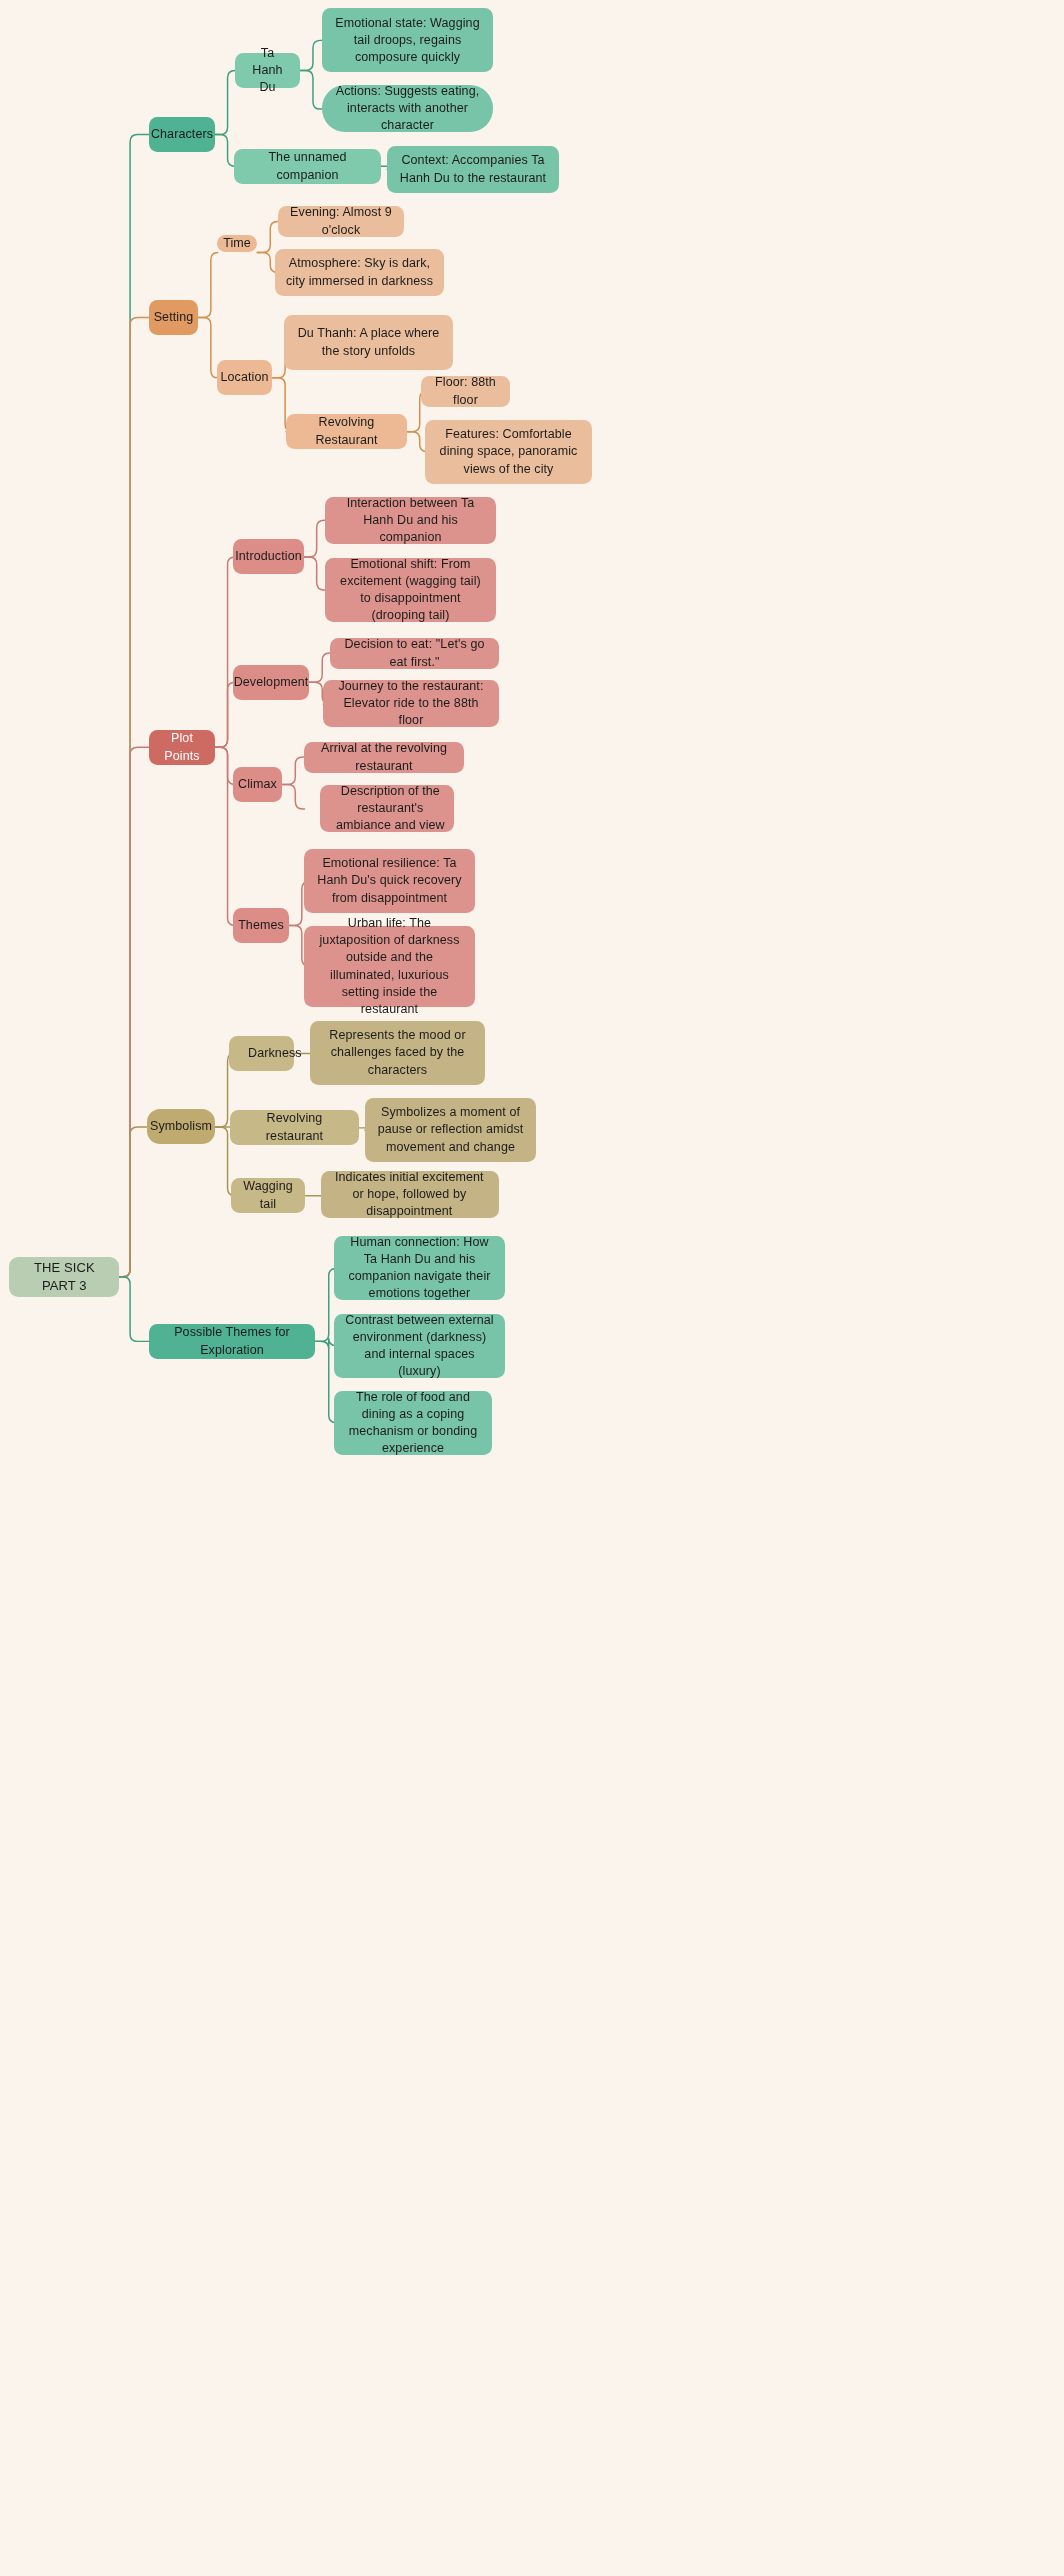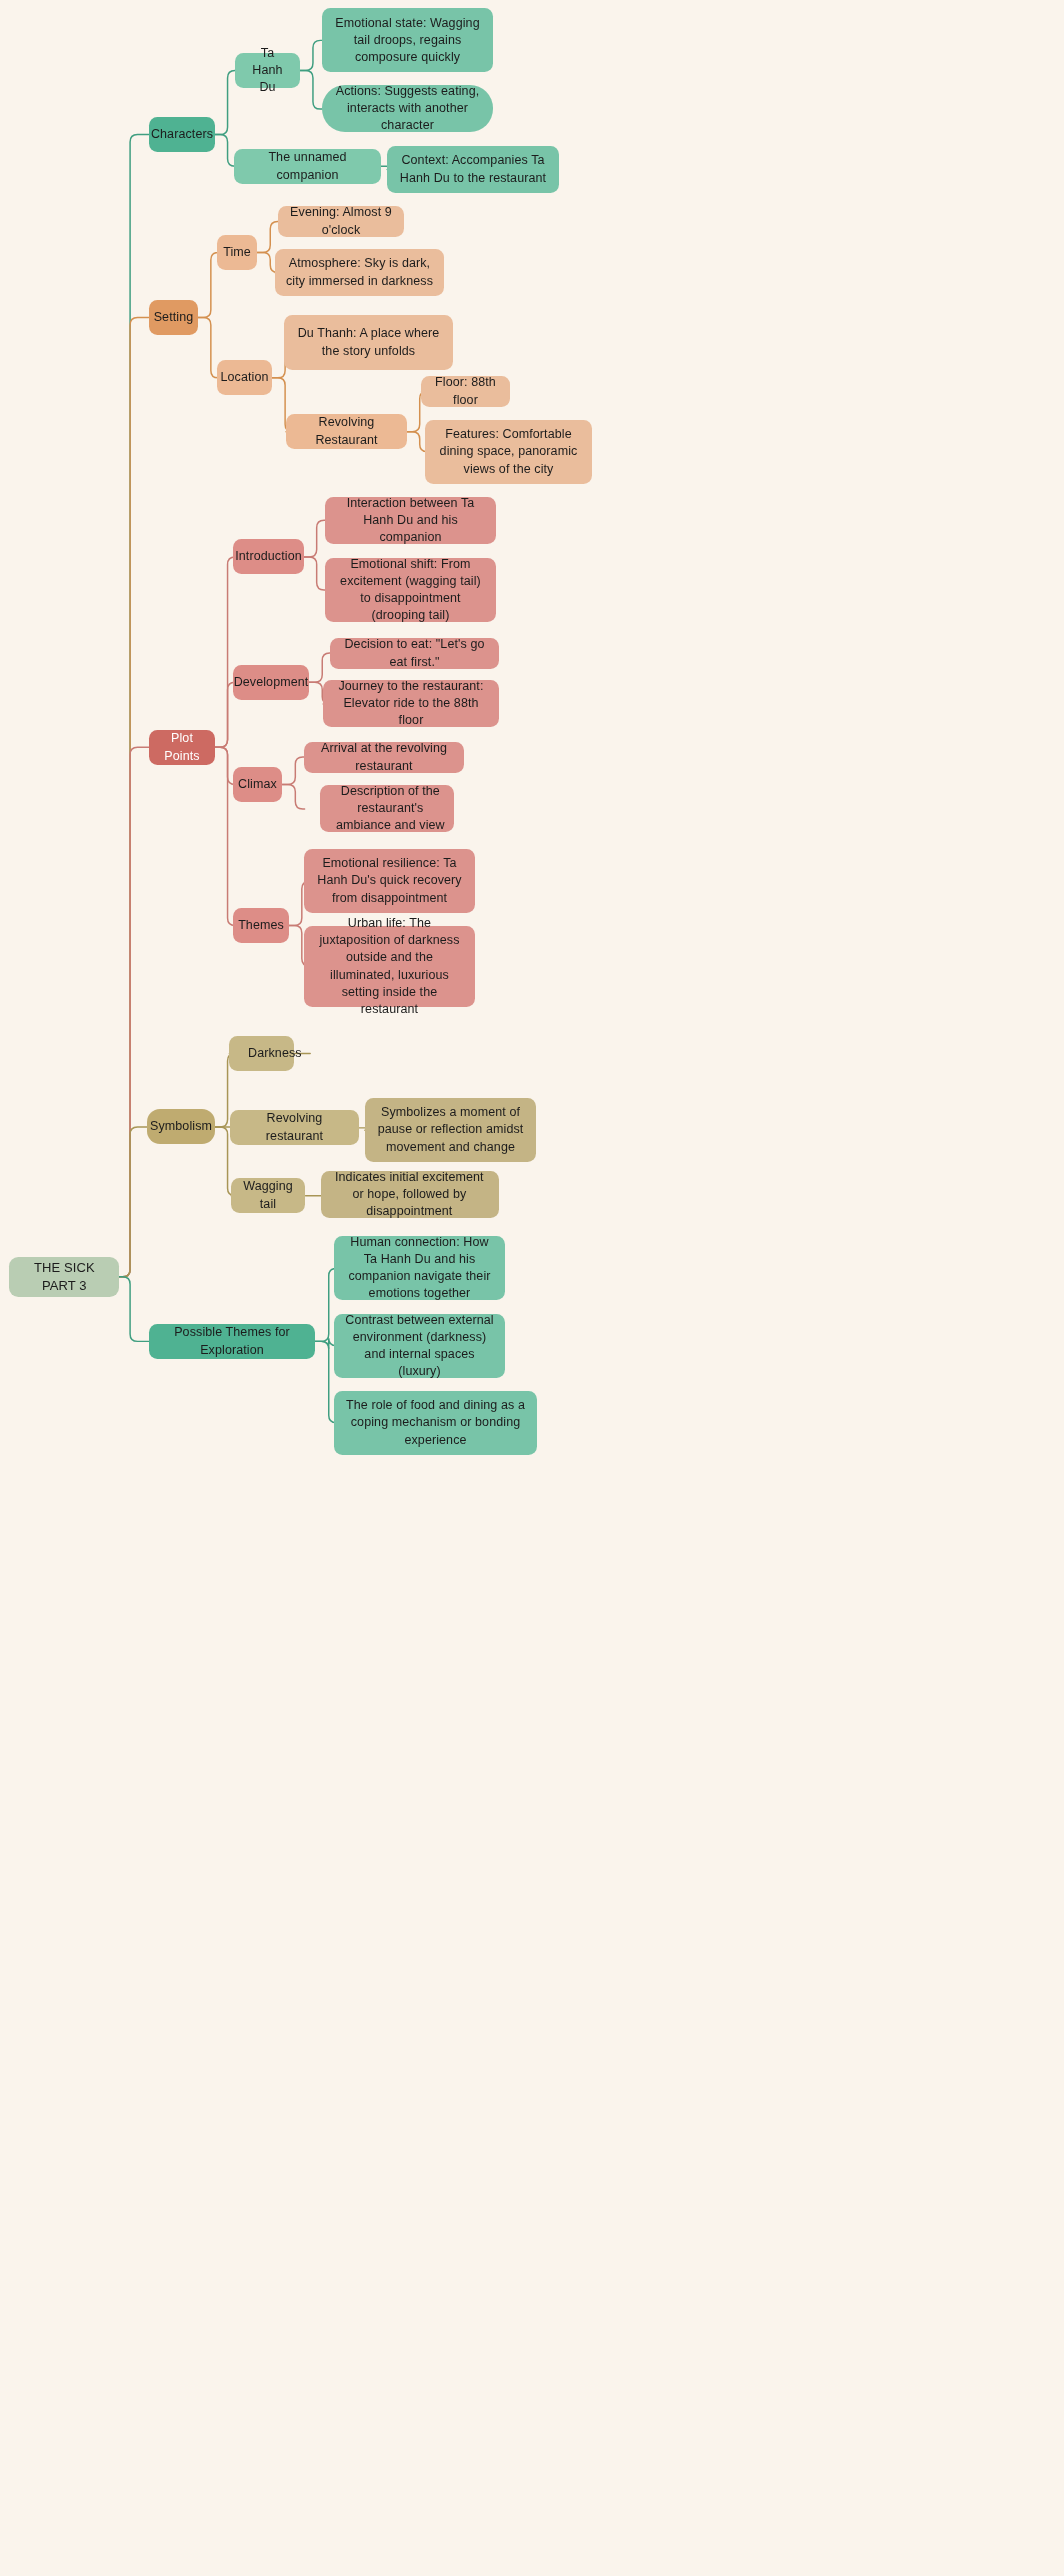--- a/index.html
+++ b/index.html
@@ -135,21 +135,21 @@
   </div>
 
   <div class="node g-leaf" style="left:387px; top:146px; width:172px; height:47px;">
     <span>Context: Accompanies Ta Hanh Du to the restaurant</span>
   </div>
 
   <div class="node o-branch" style="left:149px; top:300px; width:49px; height:35px;">
     <span>Setting</span>
   </div>
 
-  <div class="node o-sub" style="left:217px; top:235px; width:40px; height:35px;">
+  <div class="node o-sub" style="left:217px; top:235px; width:40px; height:17px;">
     <span>Time</span>
   </div>
 
   <div class="node o-leaf" style="left:278px; top:206px; width:126px; height:31px;">
     <span>Evening: Almost 9 o'clock</span>
   </div>
 
   <div class="node o-leaf" style="left:275px; top:249px; width:169px; height:47px;">
     <span>Atmosphere: Sky is dark, city immersed in darkness</span>
   </div>
@@ -227,20 +227,23 @@
   </div>
 
   <div class="node k-branch" style="left:147px; top:1109px; width:68px; height:35px;">
     <span>Symbolism</span>
   </div>
 
   <div class="node k-sub" style="left:229px; top:1036px; width:65px; height:35px;padding-left:36px;">
     <span>Darkness</span>
   </div>
 
+  <div class="node k-leaf" style="left:310px; top:1021px; width:175px; height:64px;">
+    <span>Represents the mood or challenges faced by the characters</span>
+  </div>
 
   <div class="node k-sub" style="left:230px; top:1110px; width:129px; height:35px;">
     <span>Revolving restaurant</span>
   </div>
 
   <div class="node k-leaf" style="left:365px; top:1098px; width:171px; height:64px;">
     <span>Symbolizes a moment of pause or reflection amidst movement and change</span>
   </div>
 
   <div class="node k-sub" style="left:231px; top:1178px; width:74px; height:35px;">
@@ -256,18 +259,18 @@
   </div>
 
   <div class="node g-leaf" style="left:334px; top:1236px; width:171px; height:64px;">
     <span>Human connection: How Ta Hanh Du and his companion navigate their emotions together</span>
   </div>
 
   <div class="node g-leaf" style="left:334px; top:1314px; width:171px; height:64px;">
     <span>Contrast between external environment (darkness) and internal spaces (luxury)</span>
   </div>
 
-  <div class="node g-leaf" style="left:334px; top:1391px; width:203px; height:64px;">
+  <div class="node g-leaf" style="left:334px; top:1391px; width:158px; height:64px;">
     <span>The role of food and dining as a coping mechanism or bonding experience</span>
   </div>
 
 </div>
 
 
 </body></html>

